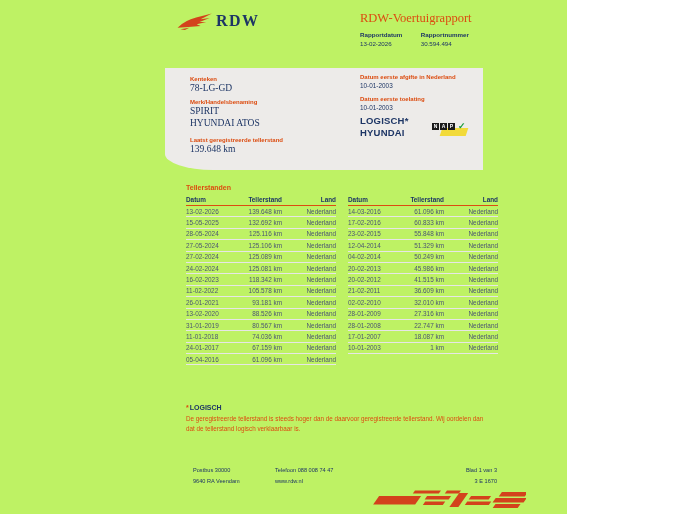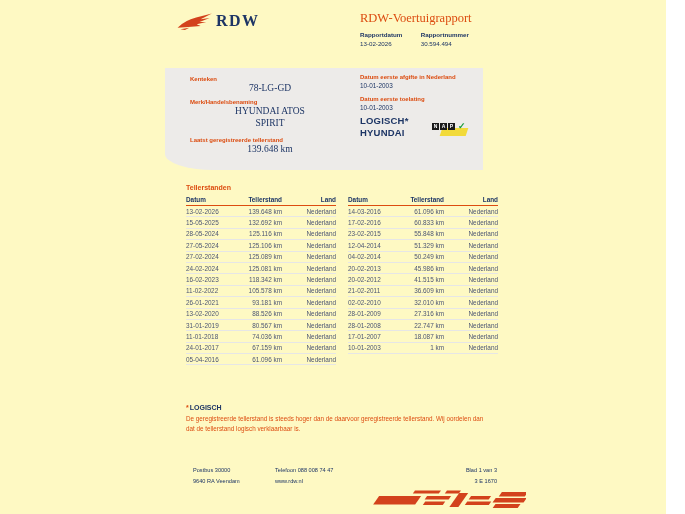--- a/index.html
+++ b/index.html
@@ -3,37 +3,37 @@
 <meta charset="utf-8">
 <style>
   :root{
     --orange:#dc4c10;
     --navy:#1d3565;
     --tabletext:#4b5574;
     --graybox:#edebe9;
     --stripe:#d3421c;
   }
   html,body{margin:0;padding:0;background:#fff;}
-  .page{position:relative;width:666px;height:514px;background:#fef9c3;overflow:hidden;
+  .page{position:relative;width:567px;height:514px;background:#bef264;overflow:hidden;
         font-family:"Liberation Sans",sans-serif;color:var(--navy);}
   .abs{position:absolute;}
 
   
   .logo-text{font-family:"Liberation Serif",serif;font-weight:bold;font-size:16px;
              letter-spacing:1.5px;color:var(--navy);}
   .doc-title{font-family:"Liberation Serif",serif;font-weight:normal;font-size:12.5px;color:var(--orange);}
   .meta-label{font-size:6.2px;font-weight:bold;color:var(--navy);}
   .meta-value{font-size:6.2px;color:var(--navy);margin-top:2px;}
   .meta-col{display:inline-block;vertical-align:top;margin-right:14px;}
 
   
   .graybox{left:165px;top:68px;width:318px;height:102px;background:var(--graybox);
            border-bottom-left-radius:48px 16px;}
   .f-label{font-size:6px;font-weight:bold;color:var(--orange);}
-  .f-serif{font-family:"Liberation Serif",serif;font-size:9.5px;color:var(--navy);line-height:12.5px;text-align:center;}
+  .f-serif{font-family:"Liberation Serif",serif;font-size:9.5px;color:var(--navy);line-height:12.5px;}
   .f-sans-val{font-size:6.4px;color:var(--navy);}
   .oordeel{font-size:9.5px;font-weight:800;letter-spacing:.2px;color:var(--navy);line-height:12px;}
 
   
   .nap{width:40px;height:14px;}
   .nap-bg{position:absolute;left:9px;top:5px;width:26px;height:8px;background:#f2da3a;
           transform:skewX(-18deg);}
   .nap-letter{position:absolute;top:0;width:7px;height:7px;background:#1a1a1a;color:#fff;
               font-size:5px;font-weight:bold;text-align:center;line-height:7px;}
   .nap-check{position:absolute;left:26px;top:-2px;color:#169a38;font-size:9px;font-weight:bold;}
@@ -86,22 +86,22 @@
       <div class="meta-value">30.594.494</div>
     </div>
   </div>
 
   <div class="abs graybox">
 
     <div class="abs" style="left:25px;top:8px;width:160px;">
       <div class="f-label">Kenteken</div>
       <div class="f-serif">78-LG-GD</div>
       <div class="f-label" style="margin-top:4px;">Merk/Handelsbenaming</div>
+      <div class="f-serif">SPIRIT</div>
       <div class="f-serif">HYUNDAI ATOS</div>
-      <div class="f-serif">SPIRIT</div>
       <div class="f-label" style="margin-top:7px;">Laatst geregistreerde tellerstand</div>
       <div class="f-serif">139.648 km</div>
     </div>
 
     <div class="abs" style="left:195px;top:6px;width:120px;">
       <div class="f-label">Datum eerste afgifte in Nederland</div>
       <div class="f-sans-val" style="margin-top:2px;">10-01-2003</div>
       <div class="f-label" style="margin-top:7px;">Datum eerste toelating</div>
       <div class="f-sans-val" style="margin-top:2px;">10-01-2003</div>
       <div class="oordeel" style="margin-top:4px;">

